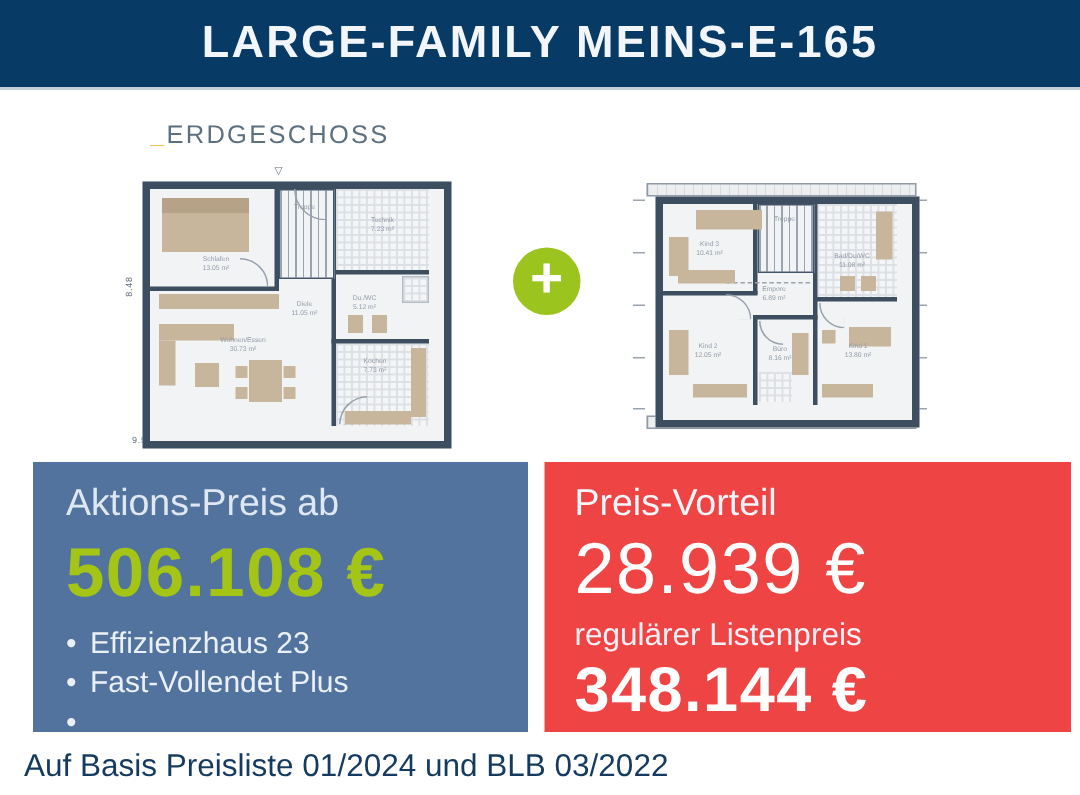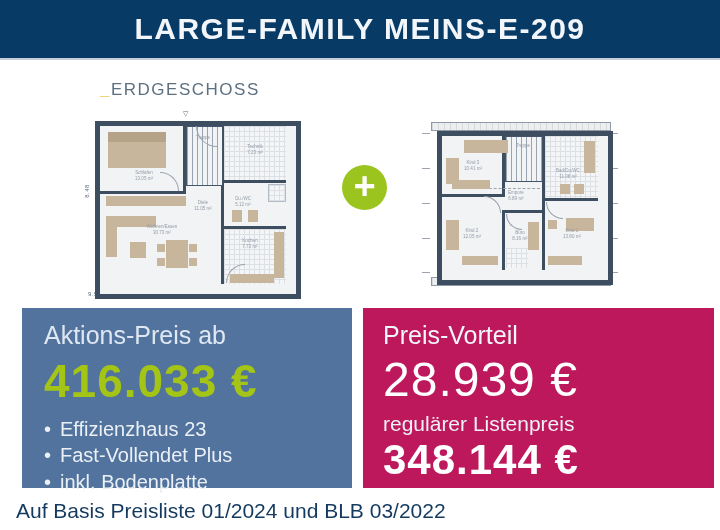--- a/index.html
+++ b/index.html
@@ -68,36 +68,36 @@
   }
   .action-label{color:#dfe8f2;font-size:25px;}
   .action-value{
     color:#a4c515;font-size:46px;font-weight:bold;letter-spacing:1px;margin-top:4px;
   }
   .features{margin-top:8px;}
   .feature{color:#eaf0f6;font-size:20px;line-height:1.32;display:flex;align-items:baseline;}
   .feature .dot{margin-right:9px;font-size:20px;}
   .advantage-box{
     position:absolute;left:363px;top:308px;width:351px;height:180px;
-    background:#be185d;box-sizing:border-box;padding:13px 0 3px 20px;
+    background:#ef4444;box-sizing:border-box;padding:13px 0 3px 20px;
   }
   .adv-label{color:#f2f5f9;font-size:25px;}
   .adv-value{color:#ffffff;font-size:48px;font-weight:normal;letter-spacing:1px;margin-top:2px;}
   .adv-sub{color:#eef1f7;font-size:21px;margin-top:5px;}
   .list-value{color:#ffffff;font-size:42px;font-weight:bold;letter-spacing:1px;margin-top:0px;}
   
   .footnote{
     position:absolute;left:16px;top:499px;font-size:21px;color:#143a5f;font-weight:500;
   }
 </style>
 </head>
 <body>
 
 <div class="header">
-  <div class="title">LARGE-FAMILY MEINS-E-209</div>
+  <div class="title">LARGE-FAMILY MEINS-E-165</div>
 </div>
 
 <div class="plans-area">
 
   <div class="floor-label" style="left:100px;">
     <span class="uscore">_</span><span>ERDGESCHOSS</span>
   </div>
 
   <div class="marker" style="left:183px;top:52px;">▽</div>
   <div class="dim" style="left:80px;top:130px;transform:rotate(-90deg);">8.48</div>
@@ -242,33 +242,32 @@
     </div>
     <div class="room-label" style="left:130px;top:98px;">
       <span>Kind 1</span>
       <span>13.80 m²</span>
     </div>
   </div>
 </div>
 
 <div class="action-box">
   <div class="action-label">Aktions-Preis ab</div>
-  <div class="action-value">416.033 €</div>
+  <div class="action-value">506.108 €</div>
   <div class="features">
     <div class="feature">
       <span class="dot">•</span>
       <span>Effizienzhaus 23</span>
     </div>
     <div class="feature">
       <span class="dot">•</span>
       <span>Fast-Vollendet Plus</span>
     </div>
     <div class="feature">
       <span class="dot">•</span>
-      <span>inkl. Bodenplatte</span>
     </div>
   </div>
 </div>
 
 <div class="advantage-box">
   <div class="adv-label">Preis-Vorteil</div>
   <div class="adv-value">28.939 €</div>
   <div class="adv-sub">regulärer Listenpreis</div>
   <div class="list-value">348.144 €</div>
 </div>

